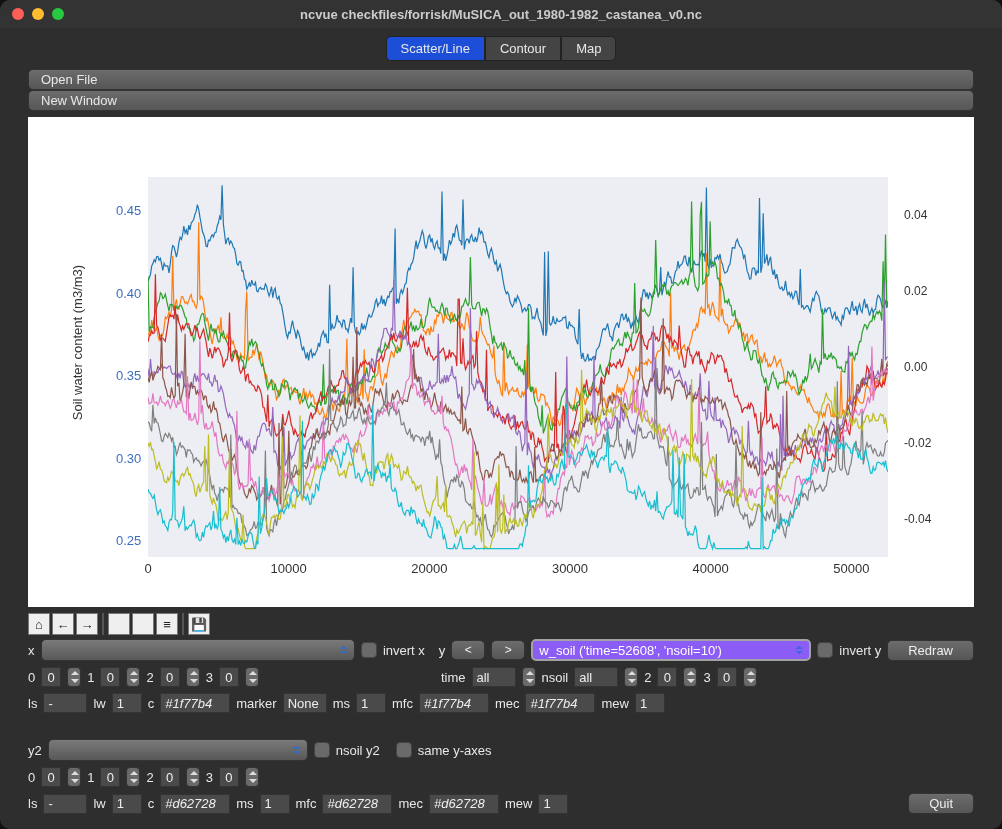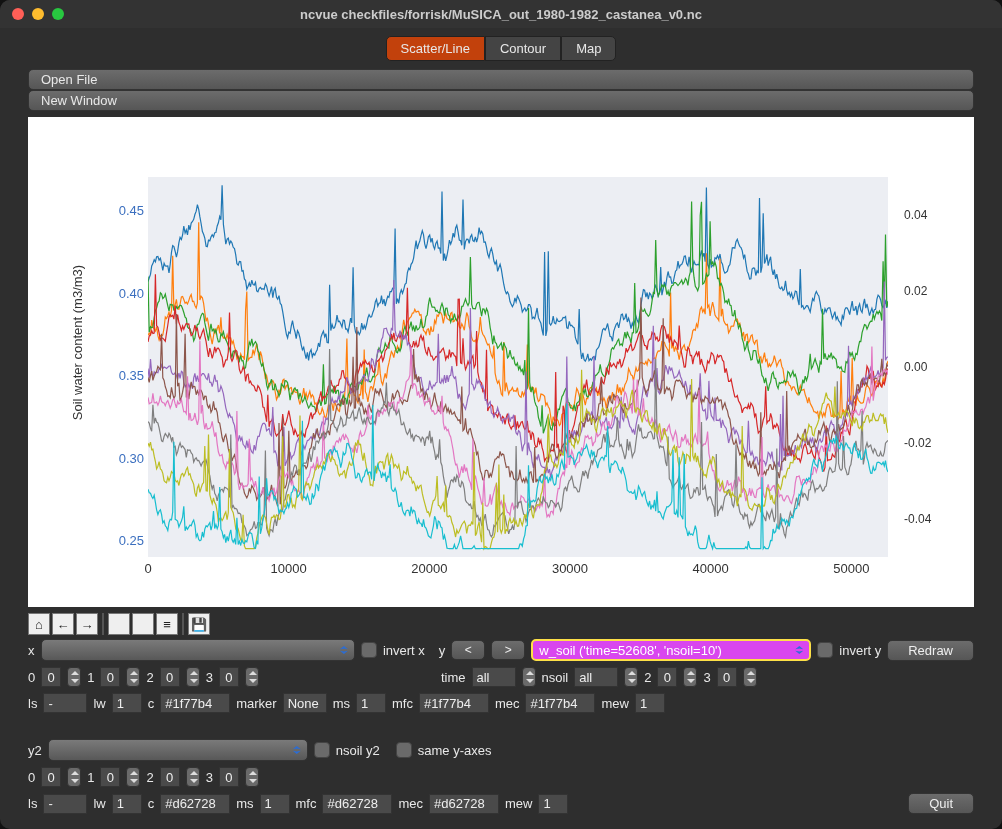--- a/index.html
+++ b/index.html
@@ -54,21 +54,21 @@
   .seg {
     padding:4px 14px;
     background:var(--btn-dark);
     color:var(--text);
     border:1px solid #222;
     cursor:pointer;
     font-size:13px;
   }
   .seg:first-child{border-radius:5px 0 0 5px;}
   .seg:last-child{border-radius:0 5px 5px 0;}
-  .seg.active{background:#c2410c;}
+  .seg.active{background:#1d4ed8;}
   
   .toprow {
     display:flex; justify-content:space-between; padding:2px 28px 6px;flex-direction:column;
   }
   .btn {
     background:linear-gradient(#6c6c6c,#565656);
     border:1px solid #333;
     border-radius:5px;
     padding:2px 12px;
     color:var(--text);
@@ -92,21 +92,21 @@
     position:absolute;
     left:40px; top:0; bottom:40px;
     width:20px;
     display:flex; align-items:center; justify-content:center;
   }
   .ylabel span{
     transform:rotate(-90deg);
     white-space:nowrap;
     color:#333; font-size:13px;
   }
-  .ytick-l { position:absolute; left:72px; width:44px; text-align:right; color:#3b6fbf; font-size:13px; transform:translateY(-50%); }
+  .ytick-l { position:absolute; left:88px; width:44px; color:#3b6fbf; font-size:13px; transform:translateY(-50%); }
   .ytick-r { position:absolute; right:24px; width:46px; text-align:left; color:#333; font-size:12px; transform:translateY(-50%); }
   .xtick { position:absolute; top:444px; width:60px; text-align:center; color:#333; font-size:13px; transform:translateX(-50%); }
   svg.lines { position:absolute; left:0; top:0; width:740px; height:380px; }
   svg.lines polyline { fill:none; stroke-width:1.2; }
   
   .mpl-toolbar {
     margin:6px 28px 2px;
     display:flex; gap:2px; align-items:center;
   }
   .ticon {
@@ -141,22 +141,22 @@
   .select::after{
     content:"";
     position:absolute; right:6px; top:50%;
     width:8px; height:8px;
     background:#2a6dd6;
     clip-path: polygon(50% 0, 100% 40%, 50% 30%, 0 40%, 50% 0, 50% 100%, 100% 60%, 50% 70%, 0 60%, 50% 100%);
     transform:translateY(-50%);
     border-radius:2px;
   }
   .select.ysel{
-    border:2px solid #fde047;
-    background:#d946ef;
+    border:2px solid #a3a3a3;
+    background:#8b5cf6;
   }
   .chk {
     width:16px; height:16px; border-radius:4px;
     background:#6a6a6a; border:1px solid #444;
     display:inline-block; cursor:pointer;
   }
   .arrowbtn{
     width:34px; height:20px;
     background:linear-gradient(#6c6c6c,#565656);
     border:1px solid #333; border-radius:5px;
@@ -167,21 +167,21 @@
     background:var(--input-bg);
     border:1px solid #333;
     color:#eee;
     height:20px;
     padding:0 4px;
     font-size:13px;
   }
   .txt.w20{width:20px;text-align:center;}
   .txt.w30{width:30px;}
   .txt.w44{width:44px;}
-  .txt.w70{width:70px;}
+  .txt.w70{width:70px;font-style:italic;}
   .stepper{
     width:14px; height:20px;
     background:#6a6a6a; border:1px solid #333; border-radius:4px;
     position:relative; cursor:pointer;
   }
   .stepper::before,.stepper::after{
     content:""; position:absolute; left:3px; right:3px; height:0;
     border-left:4px solid transparent; border-right:4px solid transparent;
   }
   .stepper::before{ top:3px; border-bottom:4px solid #ddd;}

